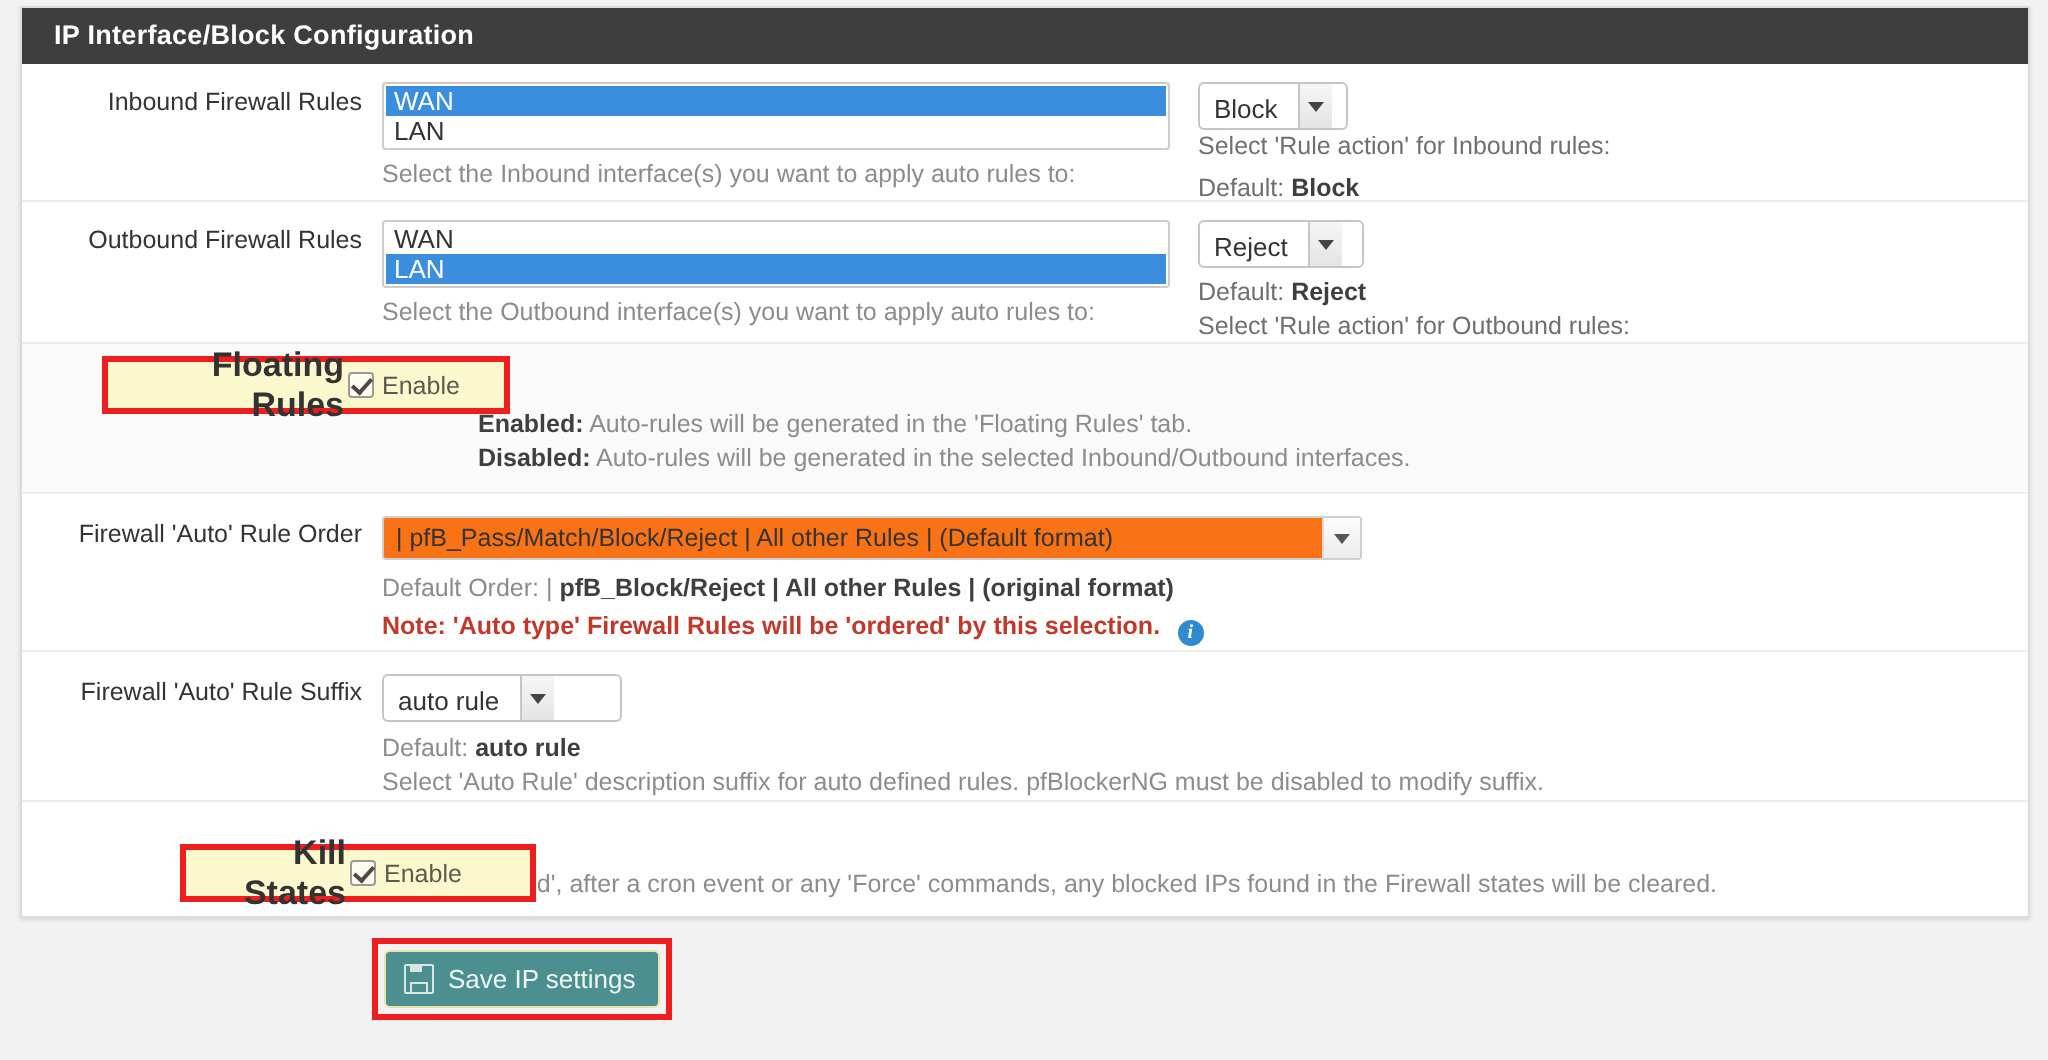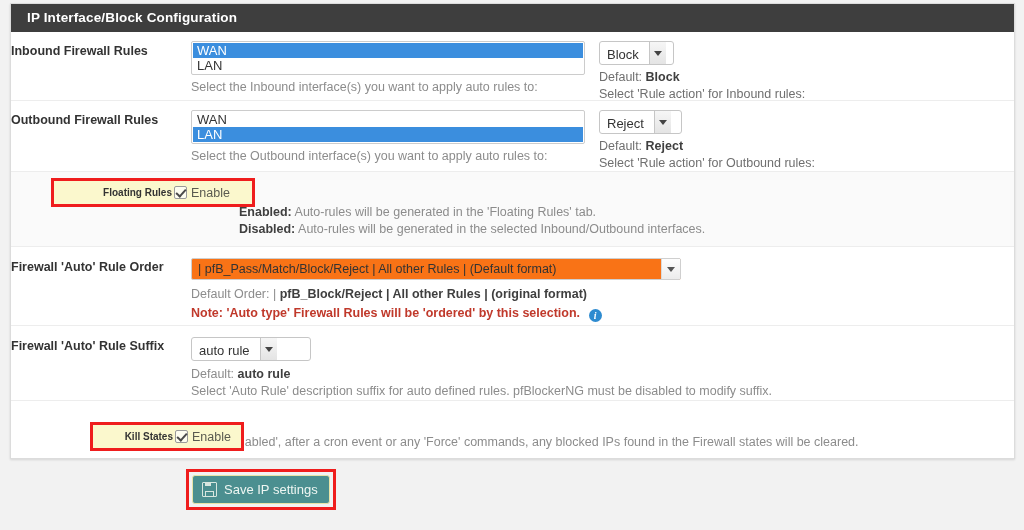--- a/index.html
+++ b/index.html
@@ -34,21 +34,22 @@
     display:flex;
     border-bottom:1px solid #ededed;
     position:relative;
     background:#fff;
   }
   .row.alt{background:#fafafa;}
   .row:last-child{border-bottom:none;}
 
   .row-label{
     width:180px;min-width:180px;
-    font-weight:bold;
+    text-align:right;
+    font-weight:normal;
     color:#333;
     font-size:12.5px;
     padding:12px 10px 0 0;
     box-sizing:border-box;
   }
   .row-ctrl{
     flex:1;
     padding:9px 0 10px 0;
     box-sizing:border-box;
   }
@@ -169,21 +170,21 @@
   
   .hl-wrap{
     position:absolute;
     border:3px solid #ef1d1d;
     background:#fbf8cd;
     box-sizing:border-box;
     display:flex;align-items:center;
     z-index:3;
   }
   .hl-wrap .hl-label{
-    font-weight:bold;font-size:10px;color:#333;
+    font-weight:bold;font-size:17px;color:#333;
     text-align:right;
     box-sizing:border-box;
   }
   .hl-wrap .hl-check{
     display:flex;align-items:center;
     margin-left:2px;
   }
   .cbox{
     width:13px;height:13px;
     border:1px solid #9a9a9a;
@@ -262,25 +263,25 @@
           </div>
           <div class="help">Select the Inbound interface(s) you want to apply auto rules to:</div>
         </div>
         <div class="row-right">
           <div class="mini-select sel-w75">
             <span class="val">Block</span>
             <span class="arrow">
                 <i class="caret"></i>
               </span>
           </div>
+          <div class="help dk" style="margin-top:0;">Select 'Rule action' for Inbound rules:</div>
           <div class="help dk">
             <span>Default:</span>
             <b>Block</b>
           </div>
-          <div class="help dk" style="margin-top:0;">Select 'Rule action' for Inbound rules:</div>
         </div>
       </div>
 
       <div class="row" style="height:70px;">
         <div class="row-label">Outbound Firewall Rules</div>
         <div class="row-ctrl">
           <div class="listbox">
             <div class="opt">WAN</div>
             <div class="opt sel">LAN</div>
           </div>
@@ -362,21 +363,21 @@
   </div>
 
   <div class="hl-wrap" style="left:51px;top:178px;width:204px;height:29px;">
     <div class="hl-label" style="width:118px;padding-left:8px;">Floating Rules</div>
     <div class="hl-check">
       <span class="cbox"></span>
       <span class="cbox-lbl">Enable</span>
     </div>
   </div>
 
-  <div class="hl-wrap" style="left:90px;top:422px;width:154px;height:29px;">
+  <div class="hl-wrap" style="left:90px;top:422px;width:178px;height:29px;">
     <div class="hl-label" style="width:80px;padding-left:6px;">Kill States</div>
     <div class="hl-check">
       <span class="cbox"></span>
       <span class="cbox-lbl">Enable</span>
     </div>
   </div>
 
   <div class="save-hl">
     <div class="save-btn">
       <span class="save-icon"></span>

